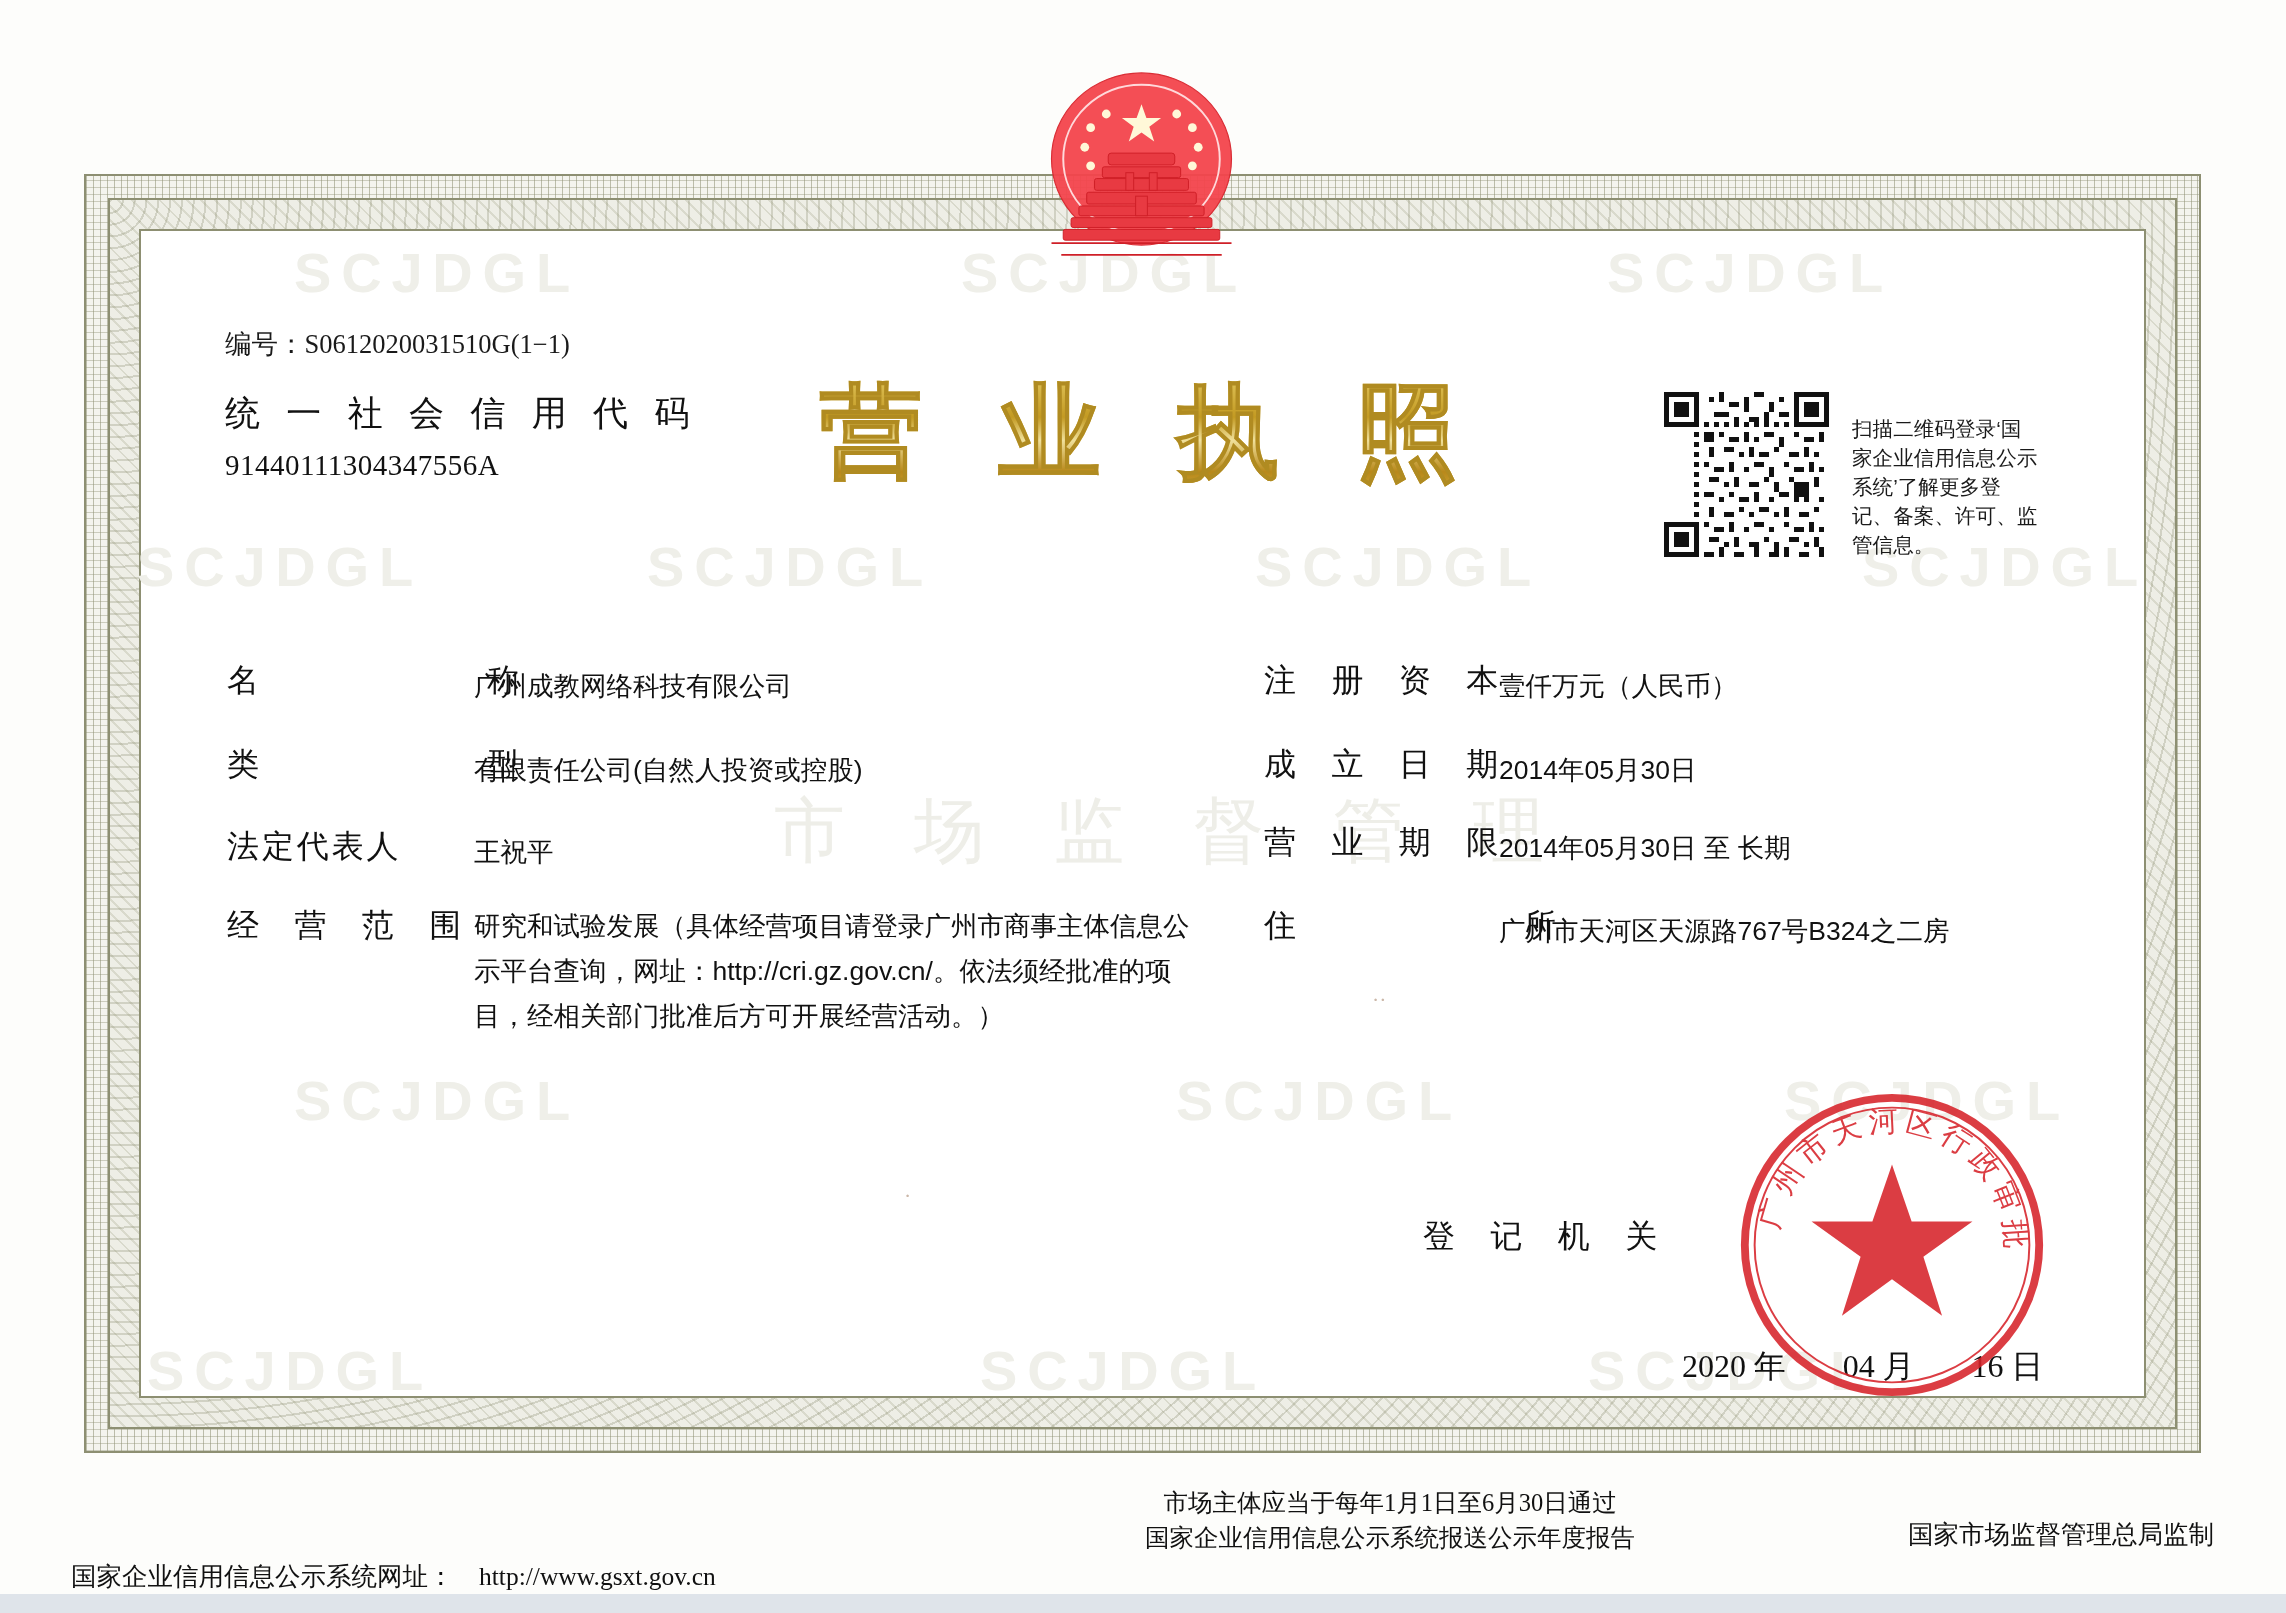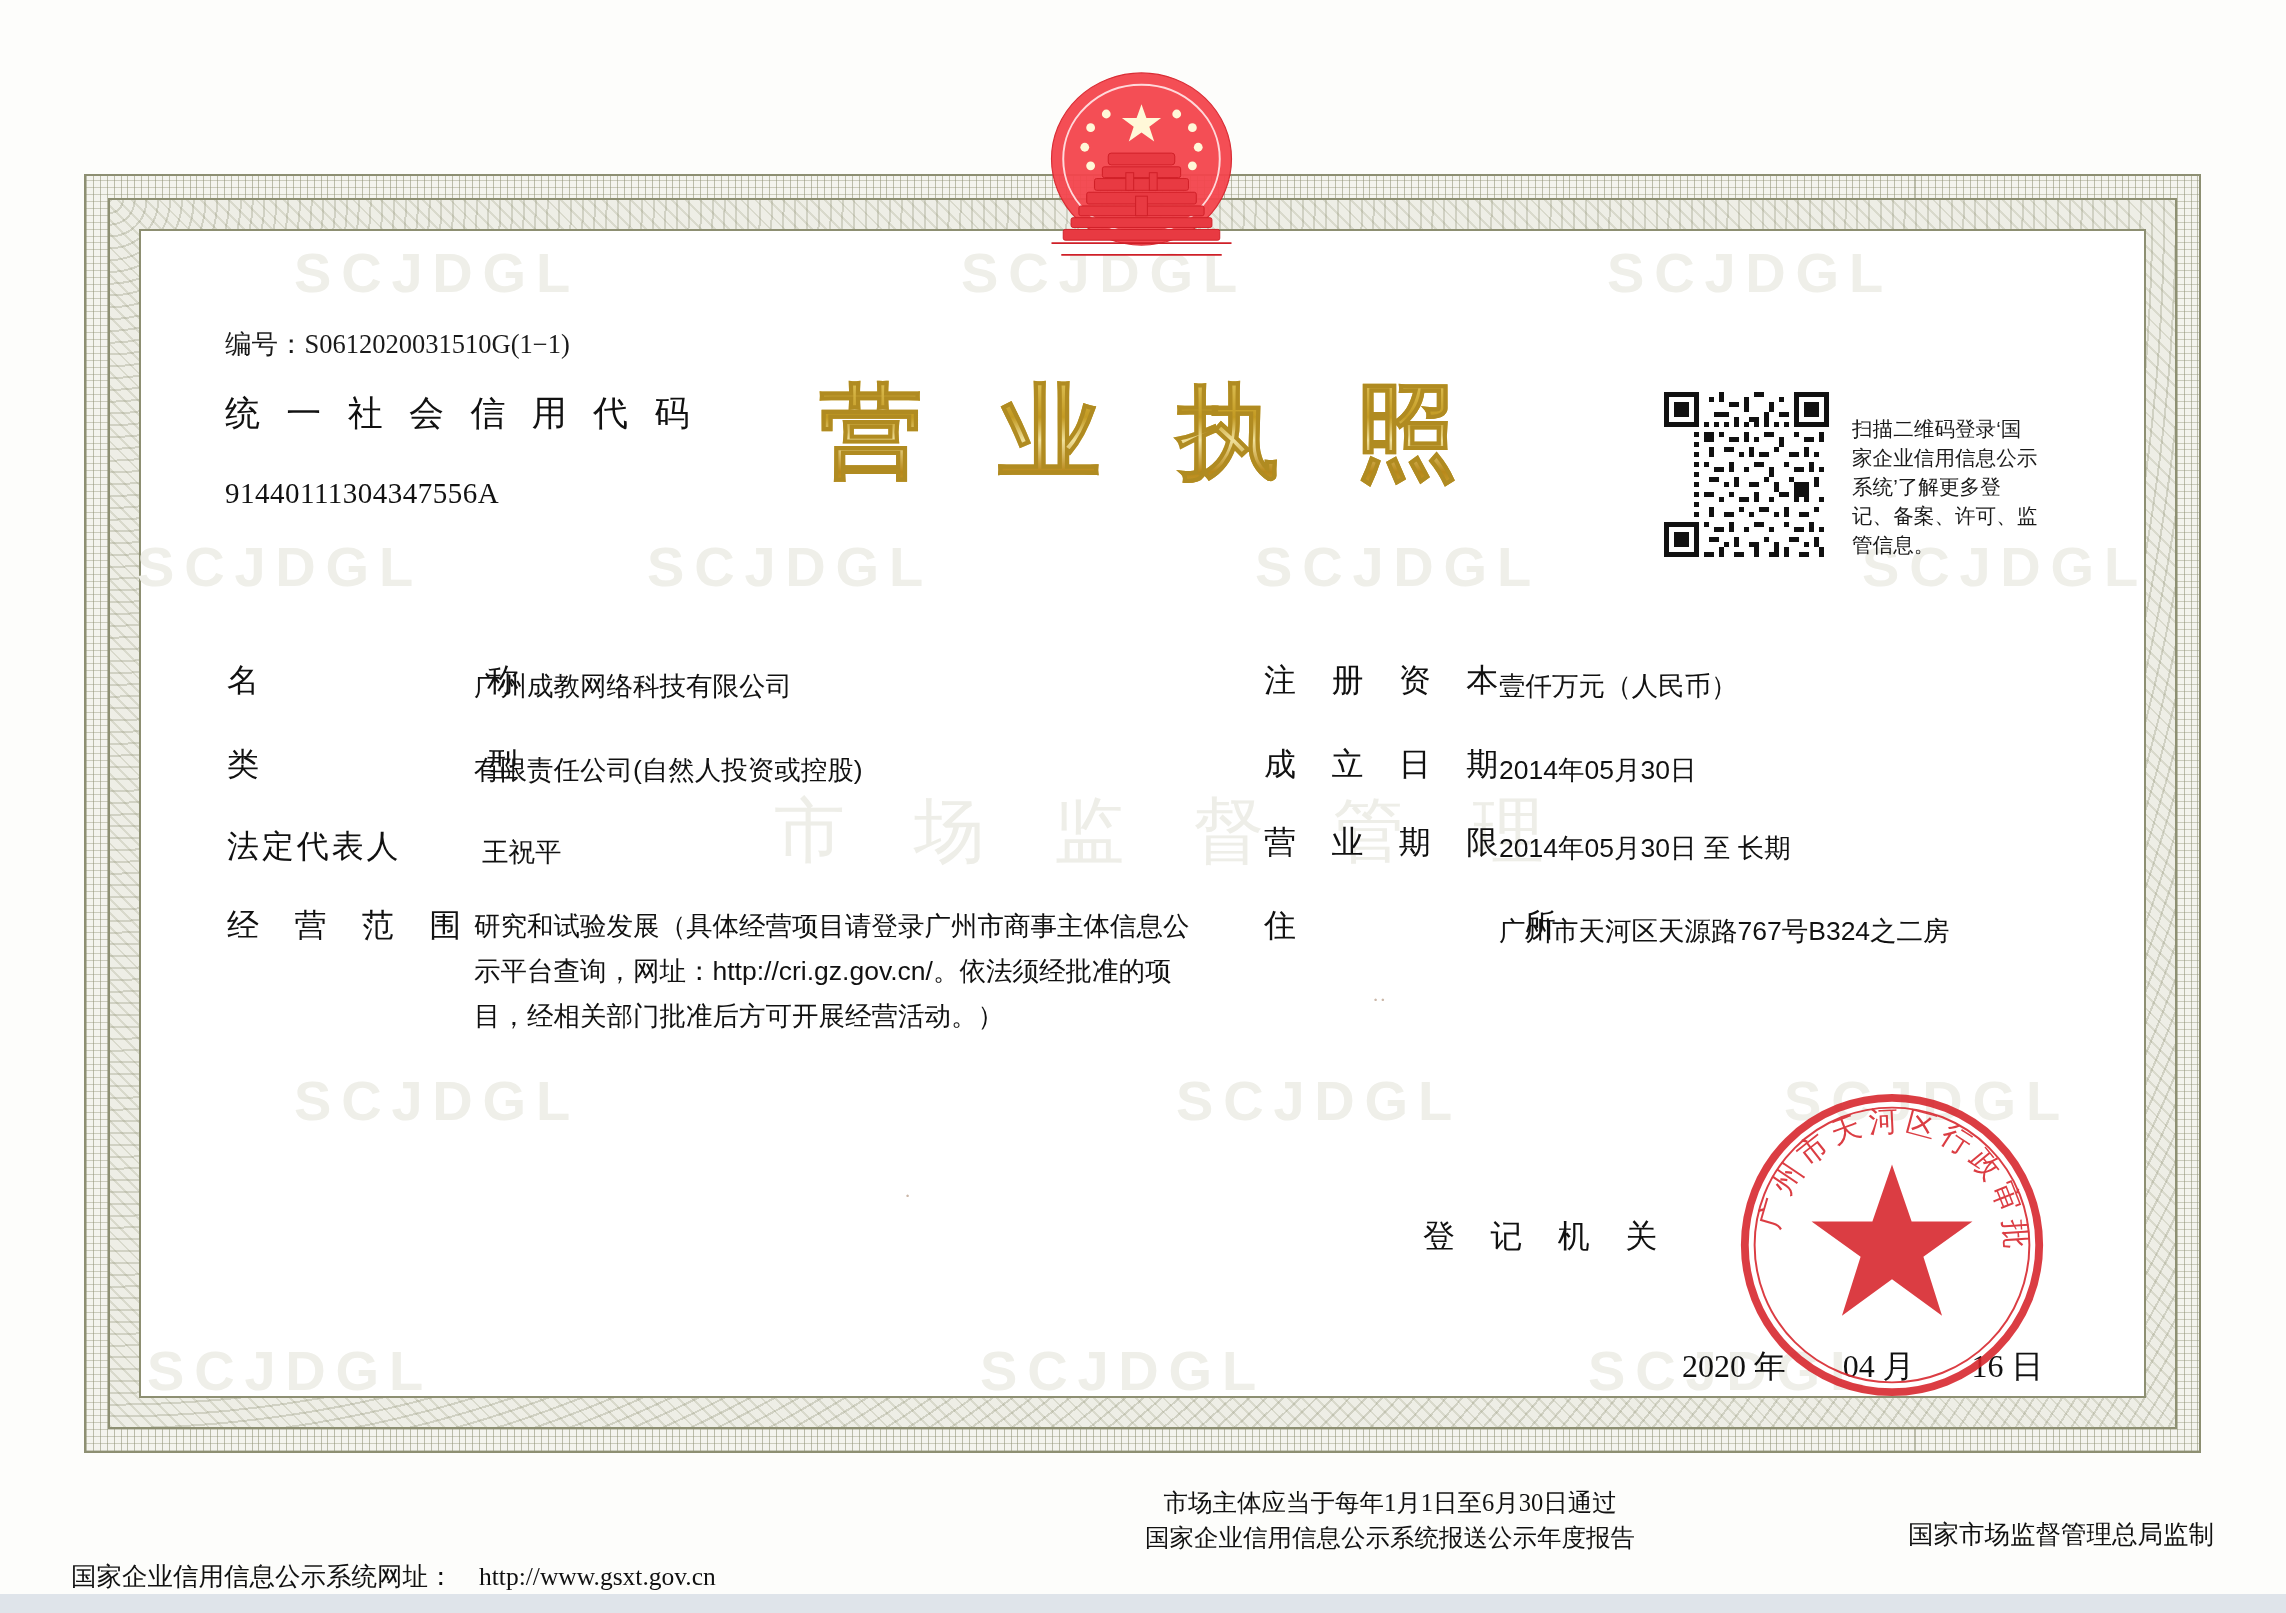--- a/index.html
+++ b/index.html
@@ -114,21 +114,20 @@
     white-space: nowrap;
   }
   .uscc-value {
     position: absolute;
     left: 225px;
     top: 449px;
     font-size: 29px;
     letter-spacing: 0.5px;
     color: #111;
     white-space: nowrap;
-    margin-top: 28px;
   }
 
   .title {
     position: absolute;
     left: 779px;
     top: 365px;
     width: 745px;
     text-align: center;
     font-size: 102px;
     font-weight: bold;
@@ -489,21 +488,21 @@
     <div class="field left-col" style="top:659px;">
       <div class="flabel sp2" style="width:247px;">名　　　称</div>
       <div class="fvalue" style="padding-top:8.8px;">广州成教网络科技有限公司</div>
     </div>
 
     <div class="field left-col" style="top:743px;">
       <div class="flabel sp2" style="width:247px;">类　　　型</div>
       <div class="fvalue" style="padding-top:8.8px;">有限责任公司(自然人投资或控股)</div>
     </div>
 
-    <div class="field left-col" style="top:825px;gap:8px;">
+    <div class="field left-col" style="top:825px;">
       <div class="flabel sp0" style="width:247px;">法定代表人</div>
       <div class="fvalue" style="padding-top:8.8px;">王祝平</div>
     </div>
 
     <div class="field left-col" style="top:904px;">
       <div class="flabel sp1" style="width:247px;">经 营 范 围</div>
       <div class="scope-text">研究和试验发展（具体经营项目请登录广州市商事主体信息公示平台查询，网址：http://cri.gz.gov.cn/。依法须经批准的项目，经相关部门批准后方可开展经营活动。）</div>
     </div>
 
     <div class="field right-col" style="top:659px;">

